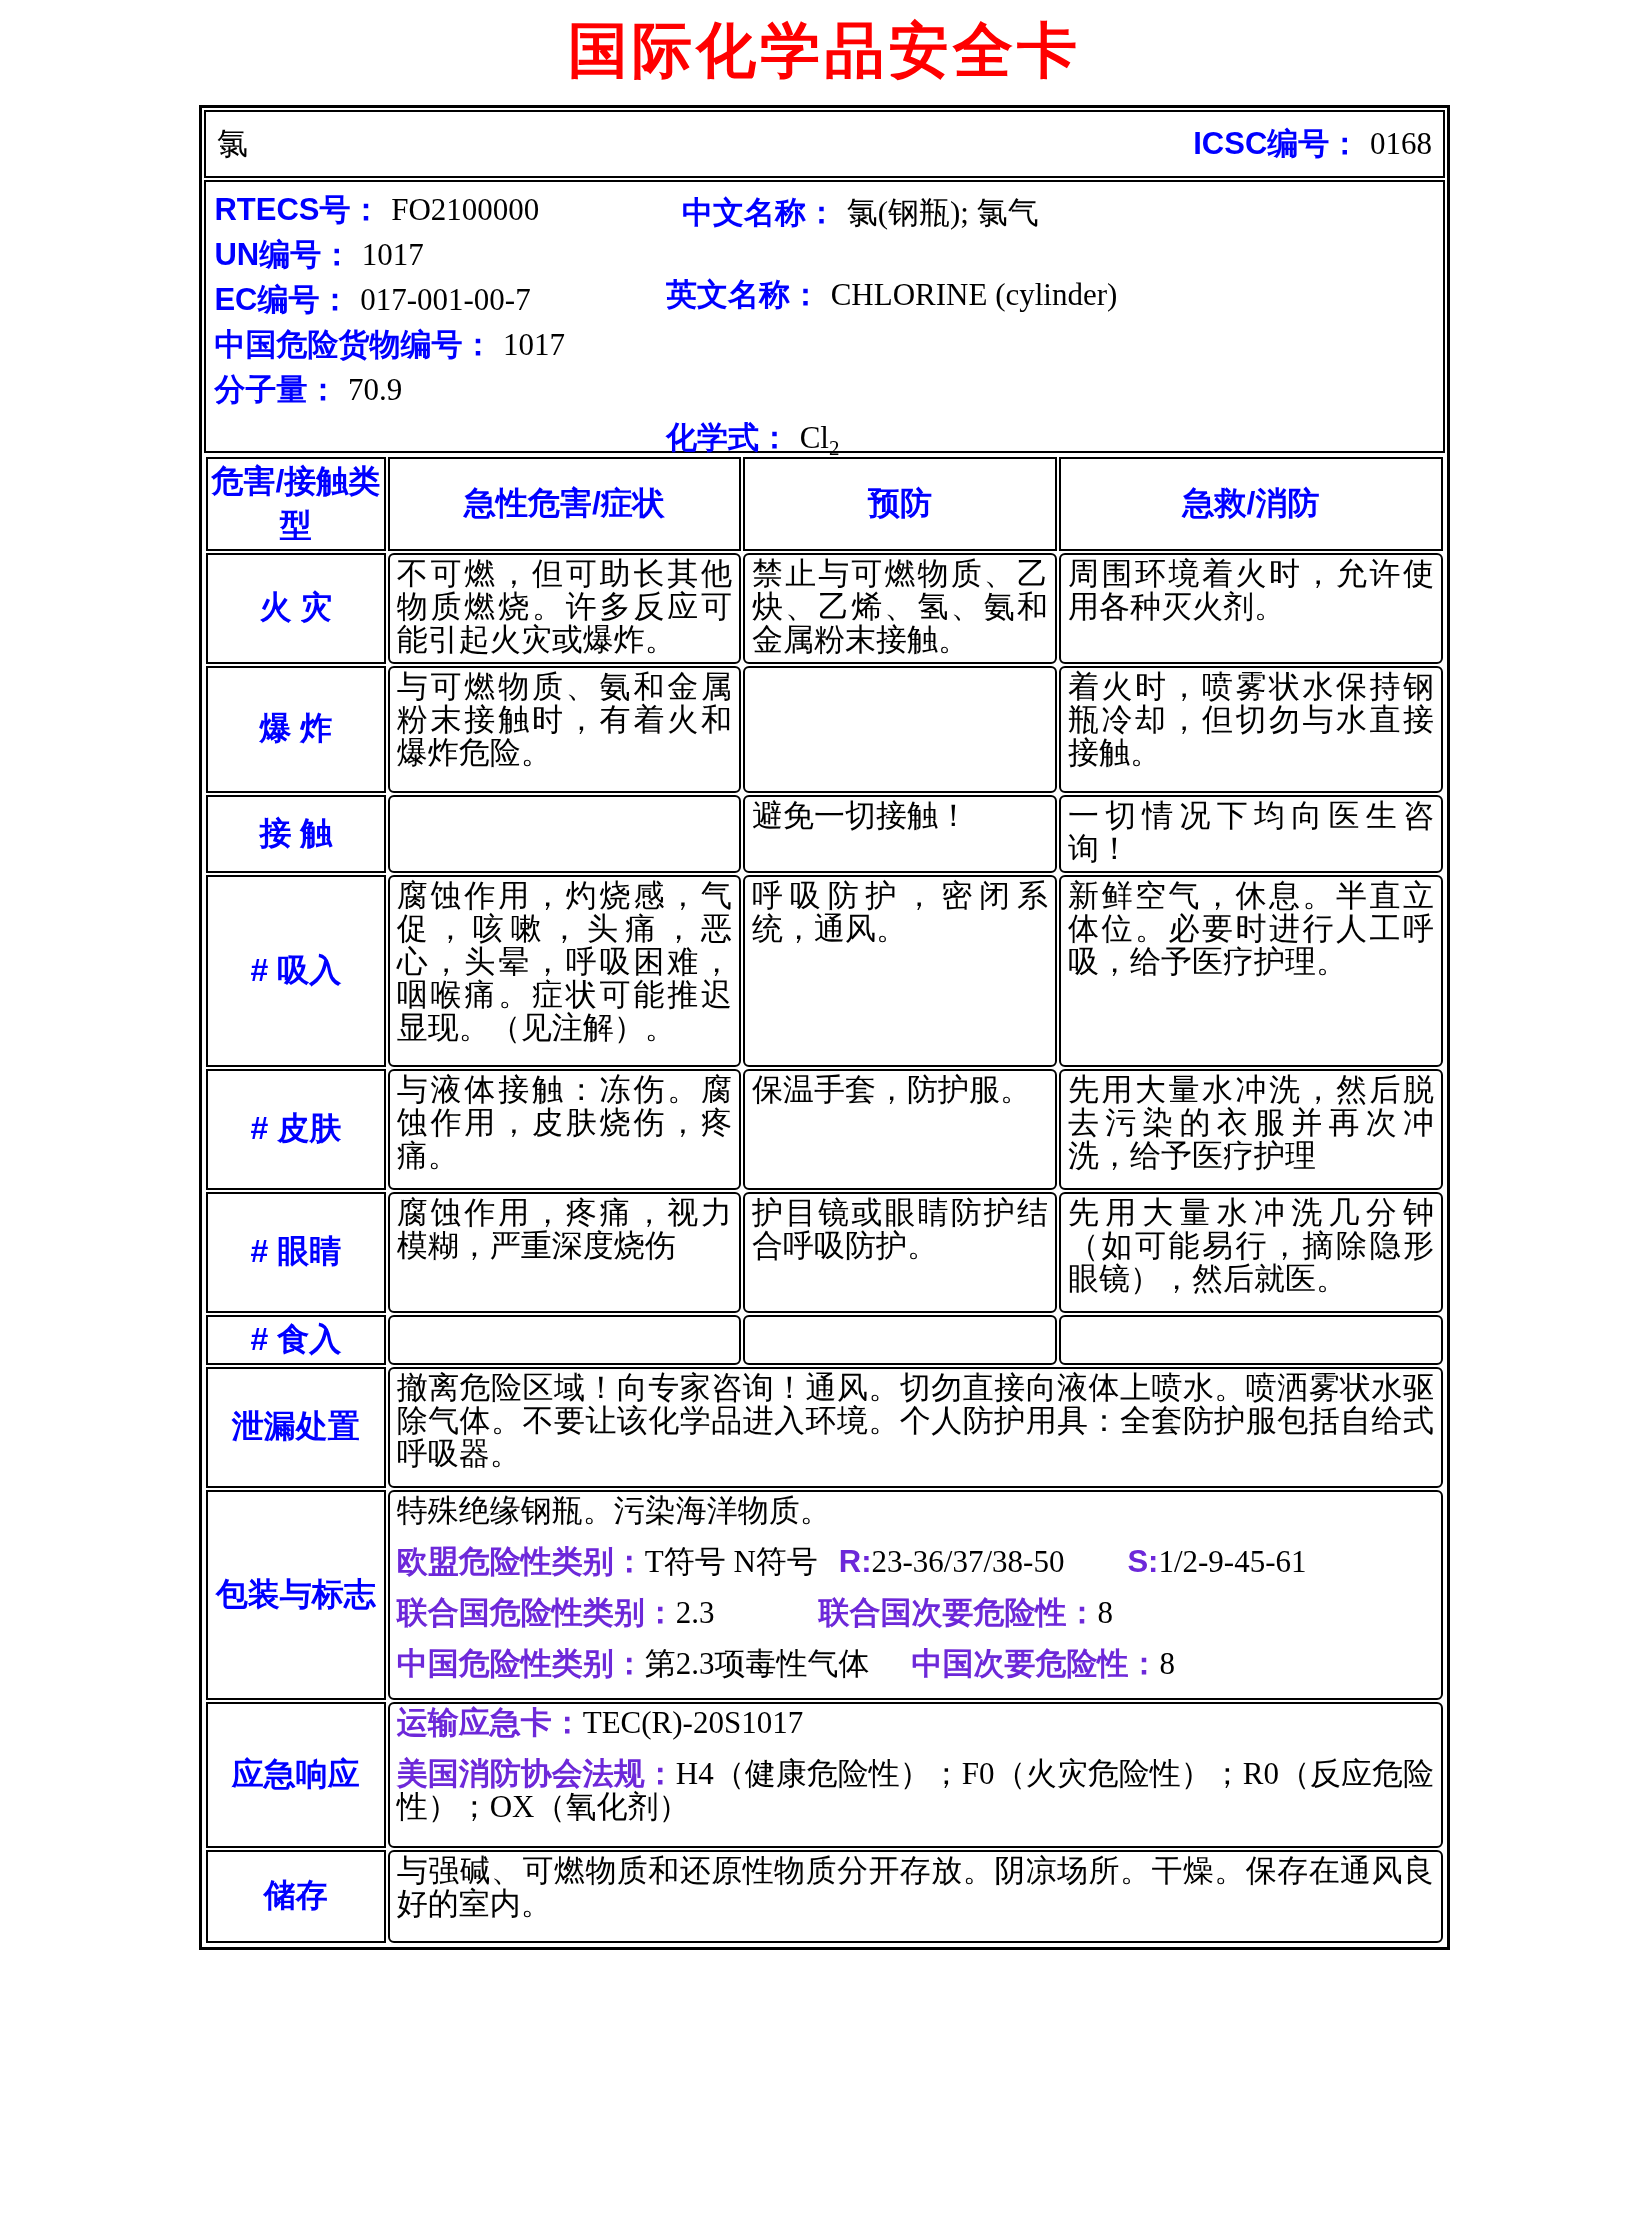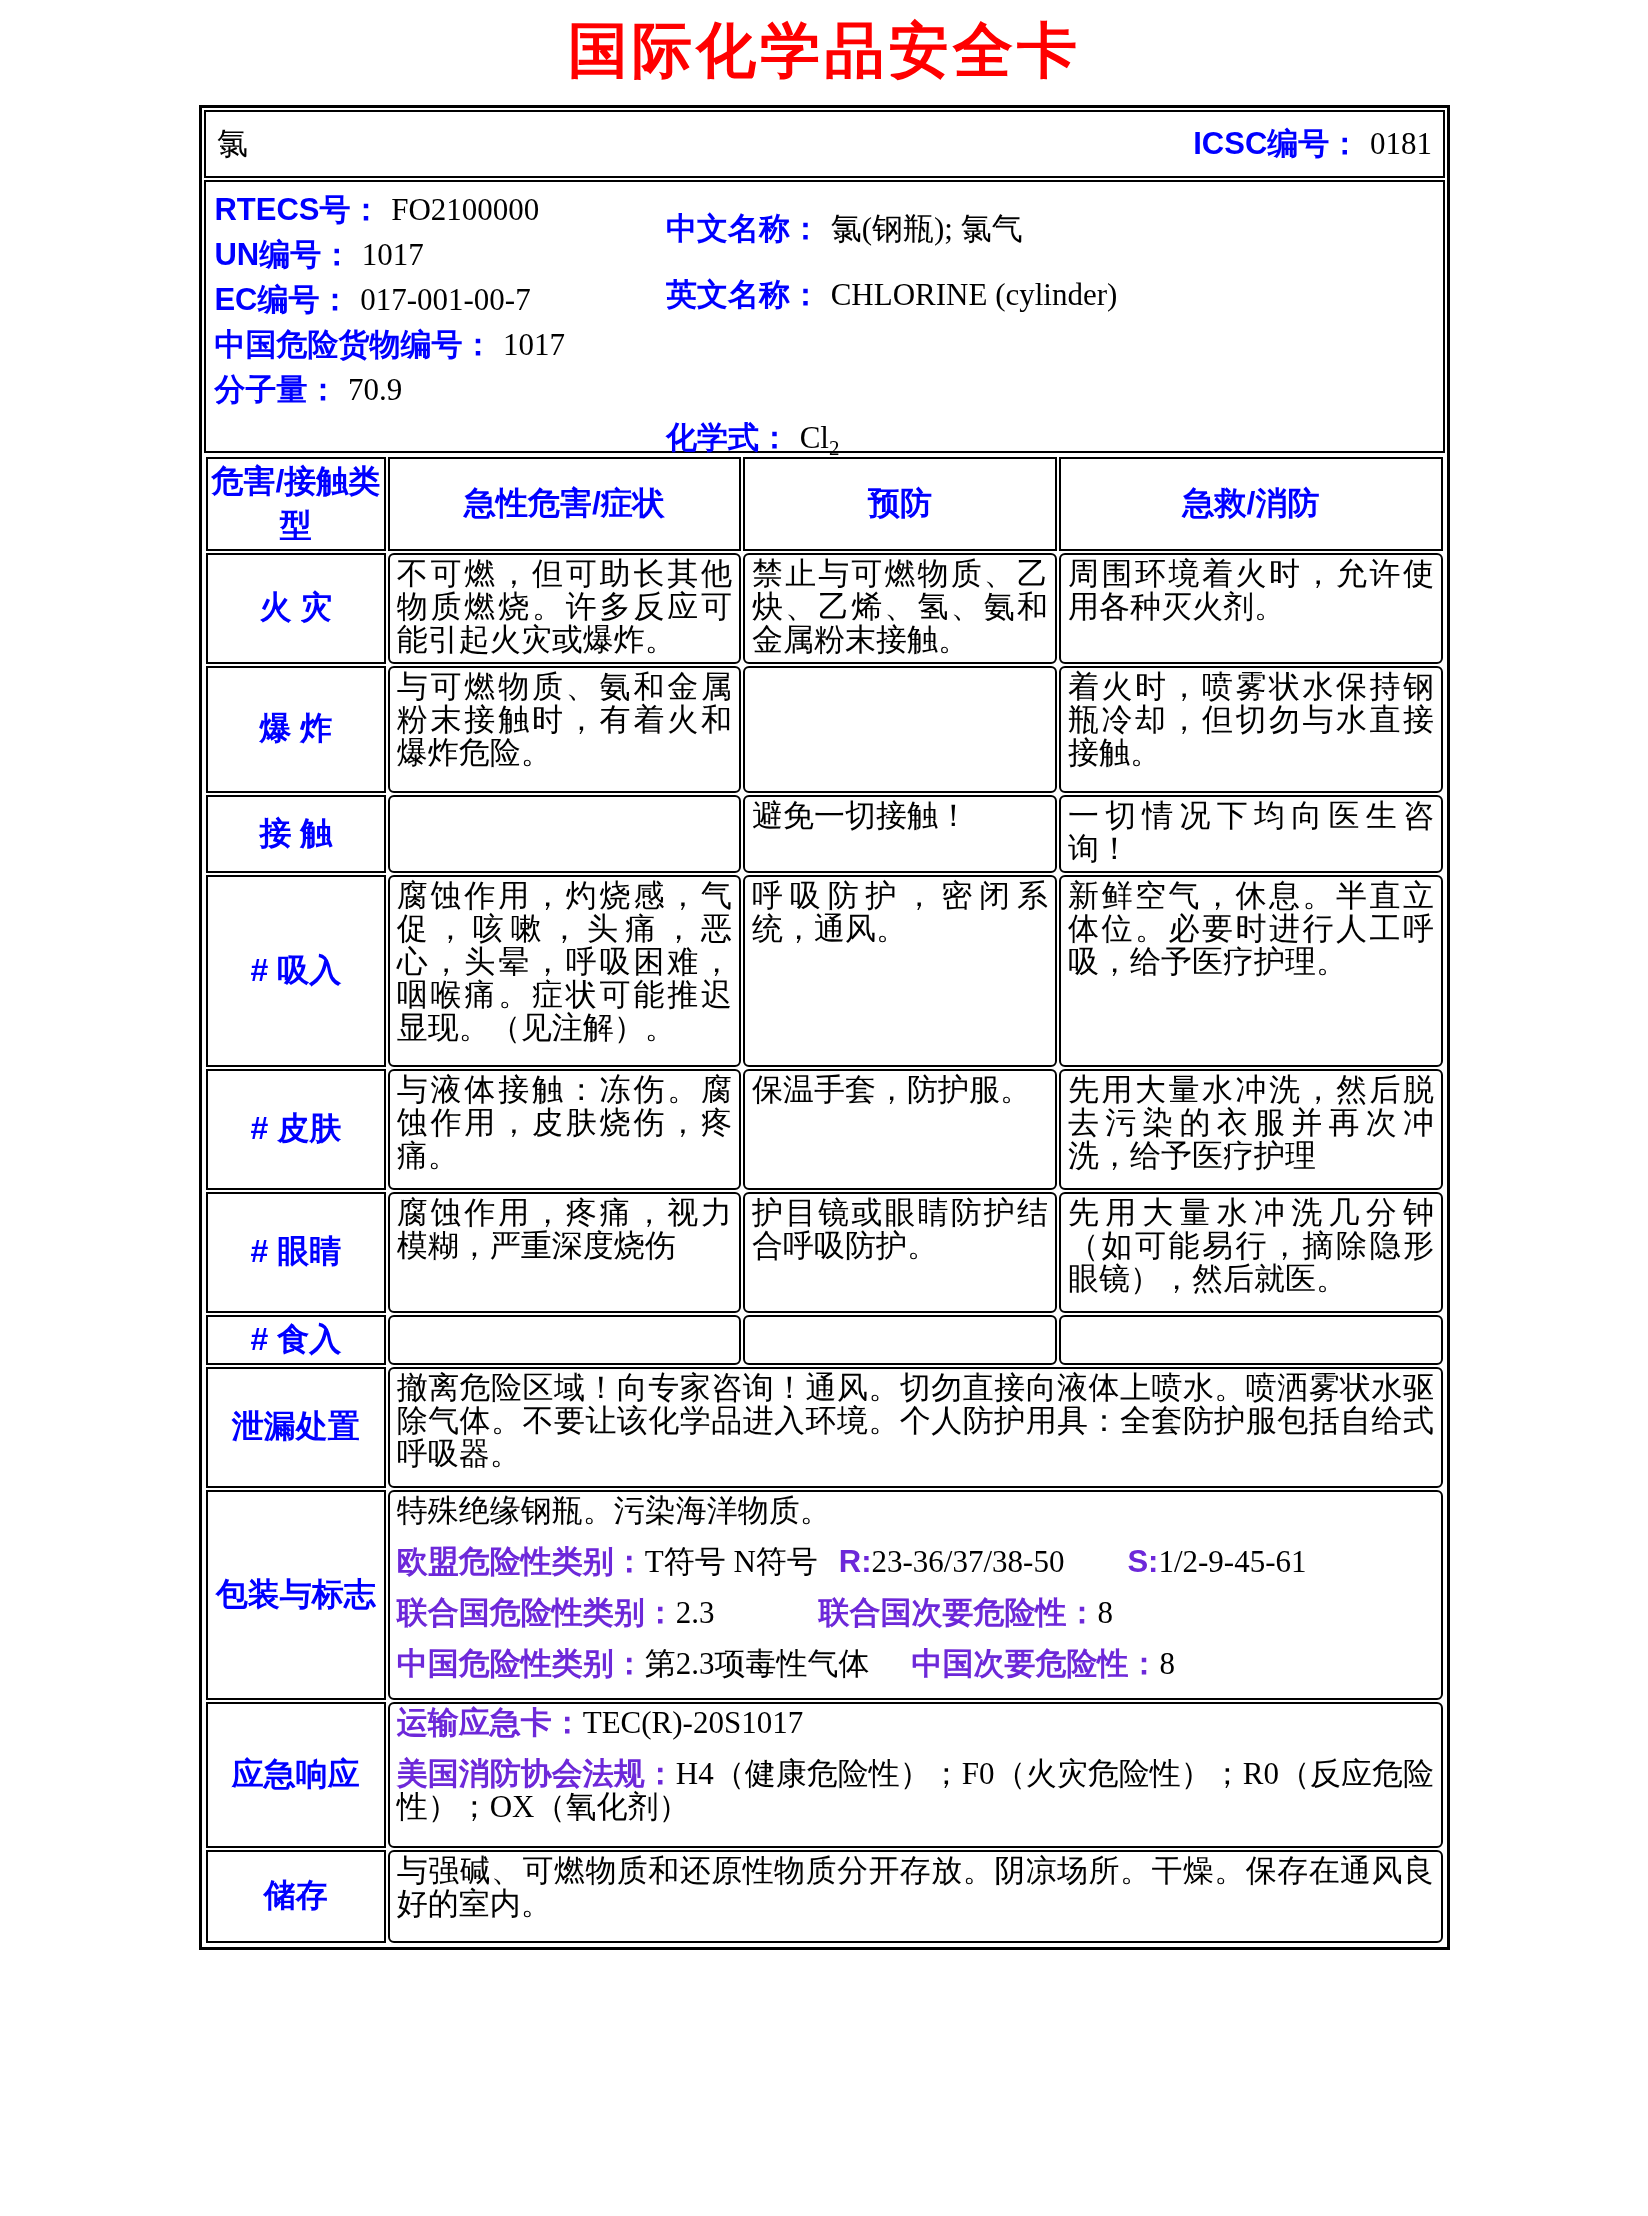--- a/index.html
+++ b/index.html
@@ -39,21 +39,21 @@
     min-height:68px; padding:0 11px; font-size:31px;
   }
   .icsc-box .black-val { margin-left:9.7px; }
 
   
   .id-block { position:relative; min-height:273px; padding:5.6px 8.4px; font-size:31px; }
   .id-line { line-height:45px; white-space:nowrap; }
   .id-line .black-val { margin-left:9.7px; }
   .id-right-item { position:absolute; left:460px; white-space:nowrap; }
   .id-right-item .black-val { margin-left:9.7px; }
-  .pos-cn { top:26px; }
+  .pos-cn { top:10px;margin-left:16px; }
   .pos-en { top:92px; }
   .pos-formula { top:235px; }
   sub.formula-sub { font-size:21px; }
 
   
   table.hazard {
     width:100%; margin-top:2.1px;
     border-collapse:separate; border-spacing:2.1px;
     table-layout:fixed;
   }
@@ -84,21 +84,21 @@
 </head>
 <body>
 
 <div class="page-title">国际化学品安全卡</div>
 
 <div class="card">
 
   <div class="sec name-row">
     <span class="chem-name">氯</span>
     <span class="icsc-box">
-      <span class="blue-label">ICSC编号：</span><span class="black-val">0181</span>
+      <span class="blue-label">ICSC编号：</span><span class="black-val">0168</span>
     </span>
   </div>
 
   <div class="sec sec-gap id-block">
     <div class="id-line">
       <span class="blue-label">RTECS号：</span><span class="black-val">FO2100000</span>
     </div>
     <div class="id-line">
       <span class="blue-label">UN编号：</span><span class="black-val">1017</span>
     </div>

